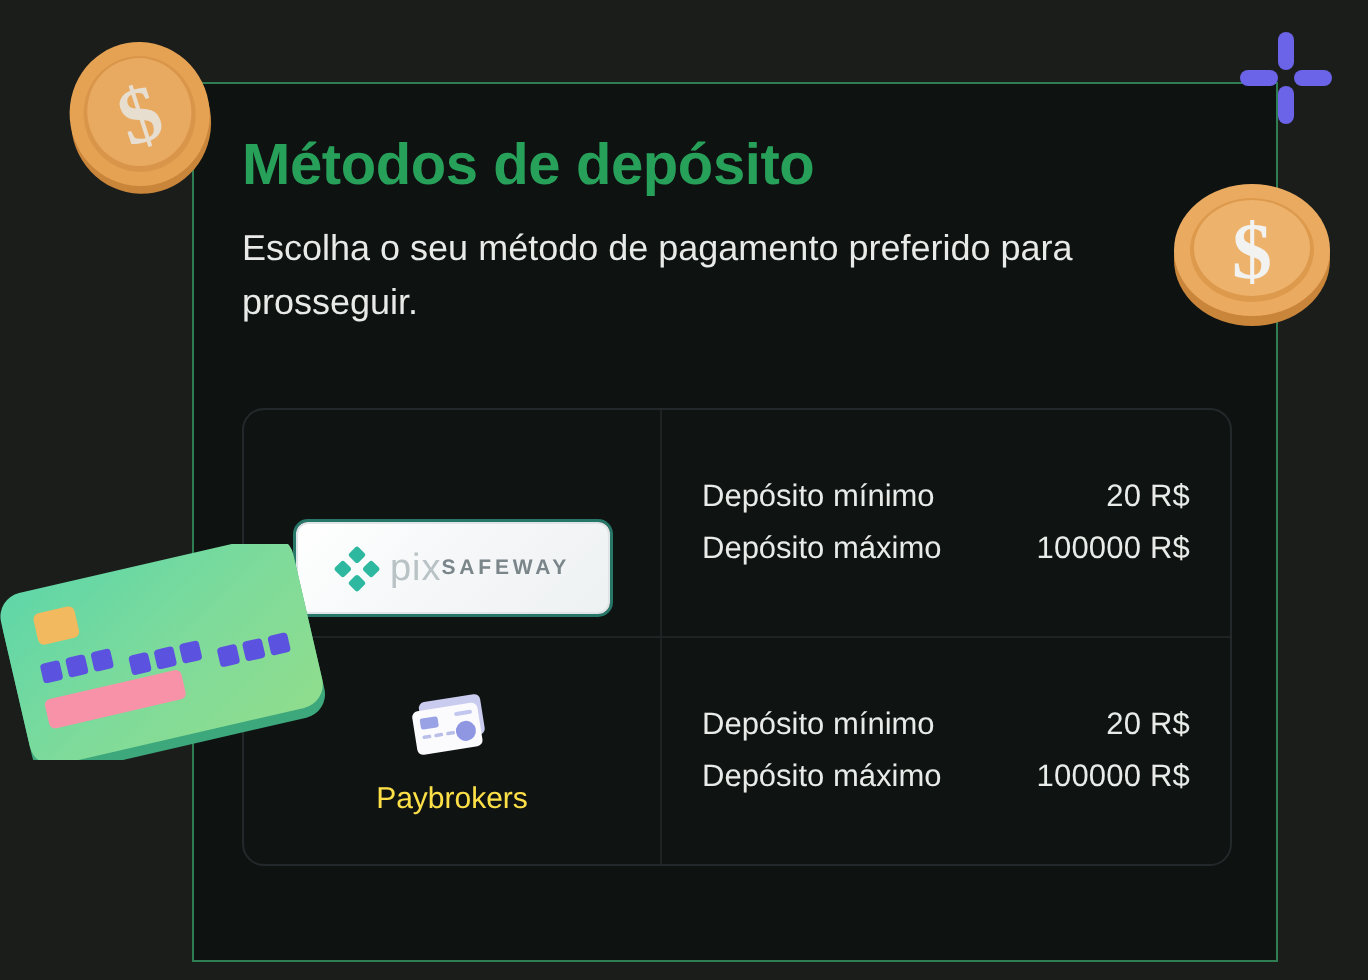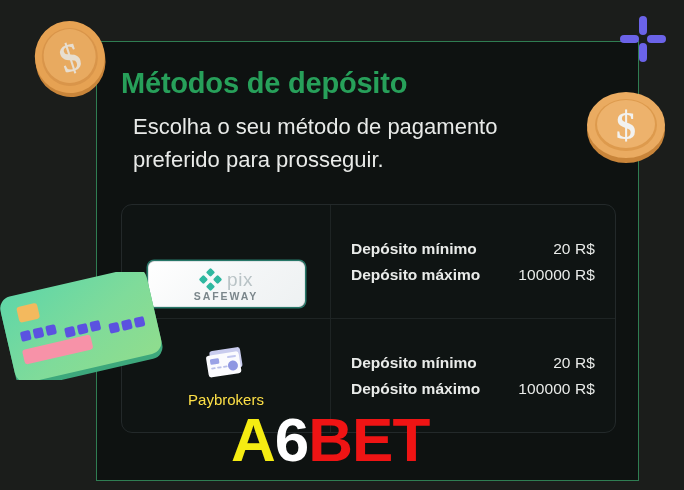--- a/index.html
+++ b/index.html
@@ -43,23 +43,23 @@
     color: #27a05a;
     font-size: 29px;
     font-weight: bold;
     letter-spacing: -0.2px;
     margin: 0 0 13px 0;
     line-height: 1.05;
   }
 
   #page-subtitle {
     color: #e8eae8;
-    font-size: 22px;
+    font-size: 18px;
     line-height: 1.48;
-    margin: 12px;
+    margin: 0;
     max-width: 440px;
     font-weight: 400;
   }
 
   
   #methods-card {
     position: absolute;
     left: 24px;
     top: 162px;
     width: 495px;
@@ -100,33 +100,33 @@
 
   .amount-line {
     display: flex;
     align-items: baseline;
     justify-content: space-between;
     color: #e9ebe9;
     font-size: 15.5px;
     line-height: 1.62;
     white-space: nowrap;
   }
-  .amount-label { font-weight: 700; }
+  .amount-label { font-weight: 400; }
   .amount-value { font-weight: normal; letter-spacing: 0.1px; }
 
   
   .pix-tile {
     width: 157px;
     height: 46px;
     border-radius: 6px;
     background: linear-gradient(135deg, #ffffff 0%, #f4f6f7 55%, #eef1f2 100%);
     border: 1px solid #dfe4e6;
     box-shadow: 0 0 0 1.5px rgba(60, 200, 175, 0.55);
     display: flex;
-    flex-direction: column;
+    flex-direction: row;
     align-items: center;
     justify-content: center;
     box-sizing: border-box;
     padding-top: 2px;
     margin-top: 44px;
   }
   .pix-top {
     display: flex;
     align-items: center;
     gap: 5px;
@@ -331,17 +331,14 @@
 
   <svg id="plus-icon" viewBox="0 0 52 52">
     <g fill="#6b63e8">
       <rect x="22" y="3" width="8" height="19" rx="4"></rect>
       <rect x="22" y="30" width="8" height="19" rx="4"></rect>
       <rect x="3" y="22" width="19" height="8" rx="4"></rect>
       <rect x="30" y="22" width="19" height="8" rx="4"></rect>
     </g>
   </svg>
 
-  <div id="brand-watermark">
-    <span class="wm-a">A</span><span class="wm-6">6</span><span class="wm-bet">BET</span>
-  </div>
 
 </div>
 
 </body></html>

